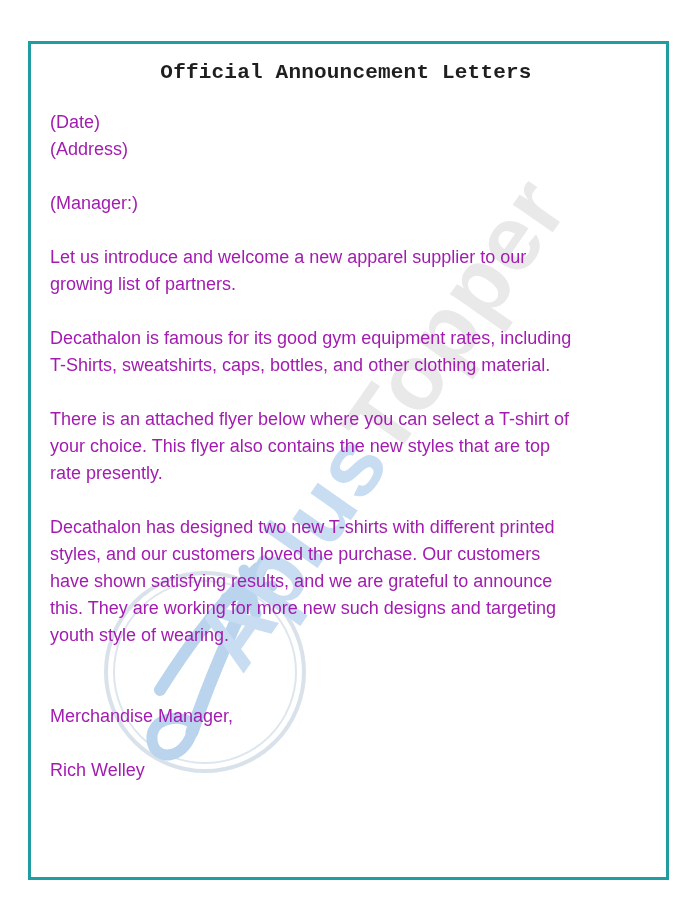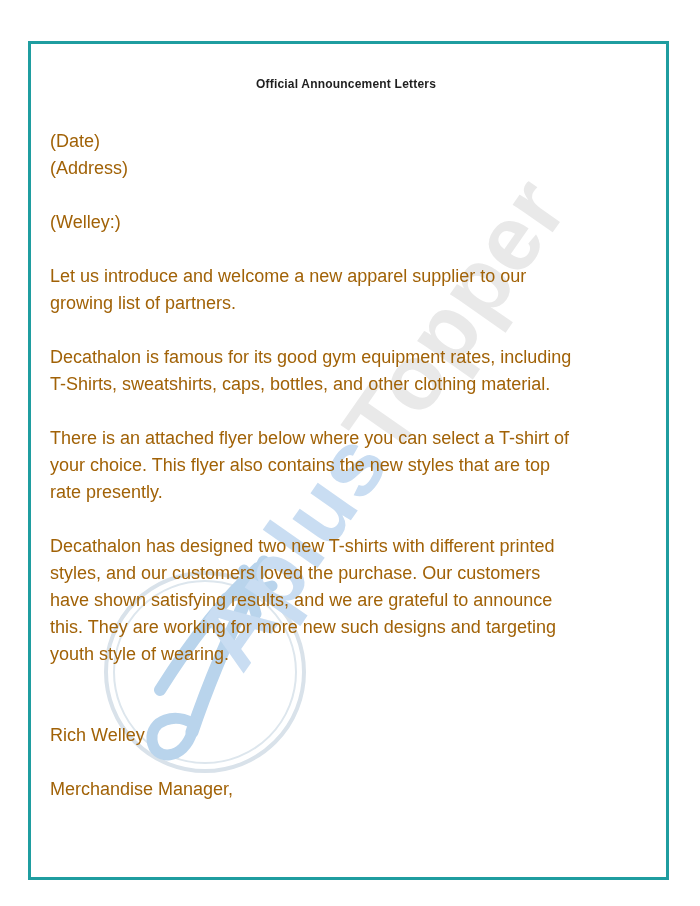--- a/index.html
+++ b/index.html
@@ -58,33 +58,34 @@
     z-index: 1;
     background: transparent;
   }
   .content {
     position: absolute;
     left: 19px;
     top: 13px;
     right: 24px;
   }
   .letter-title {
-    margin: 16px;
-    font-size: 12px;
+    margin: 5px;
+    font-size: 21px;
     line-height: 22px;
     font-weight: 700;
     color: #1f1f1f;
     text-align: center;
     letter-spacing: 0.2px;
+    font-family: Liberation Mono, monospace;
   }
   .letter-body {
-    margin-top: 33px;
+    margin-top: 25px;
     font-size: 18px;
     line-height: 27px;
-    color: #a16207;
+    color: #a21caf;
   }
   .block {
     margin: 0 0 27px 0;
     white-space: pre-line;
   }
   .block:last-child { margin-bottom: 0; }
   .sig-line { line-height: 27px; }
 </style>
 </head>
 <body>
@@ -111,39 +112,39 @@
   <div class="frame">
     <div class="content">
 
       <h1 class="letter-title">Official Announcement Letters</h1>
 
       <div class="letter-body">
 
         <p class="block"><span>(Date)</span>
 <span>(Address)</span></p>
 
-        <p class="block">(Welley:)</p>
+        <p class="block">(Manager:)</p>
 
         <p class="block">Let us introduce and welcome a new apparel supplier to our
 growing list of partners.</p>
 
         <p class="block">Decathalon is famous for its good gym equipment rates, including
 T-Shirts, sweatshirts, caps, bottles, and other clothing material.</p>
 
         <p class="block">There is an attached flyer below where you can select a T-shirt of
 your choice. This flyer also contains the new styles that are top
 rate presently.</p>
 
         <p class="block">Decathalon has designed two new T-shirts with different printed
 styles, and our customers loved the purchase. Our customers
 have shown satisfying results, and we are grateful to announce
 this. They are working for more new such designs and targeting
 youth style of wearing.</p>
 
         <div class="block">
+          <div class="sig-line">Merchandise Manager,</div>
           <div class="sig-line">Rich Welley</div>
-          <div class="sig-line">Merchandise Manager,</div>
         </div>
 
       </div>
     </div>
   </div>
 </div>
 
 </body></html>

